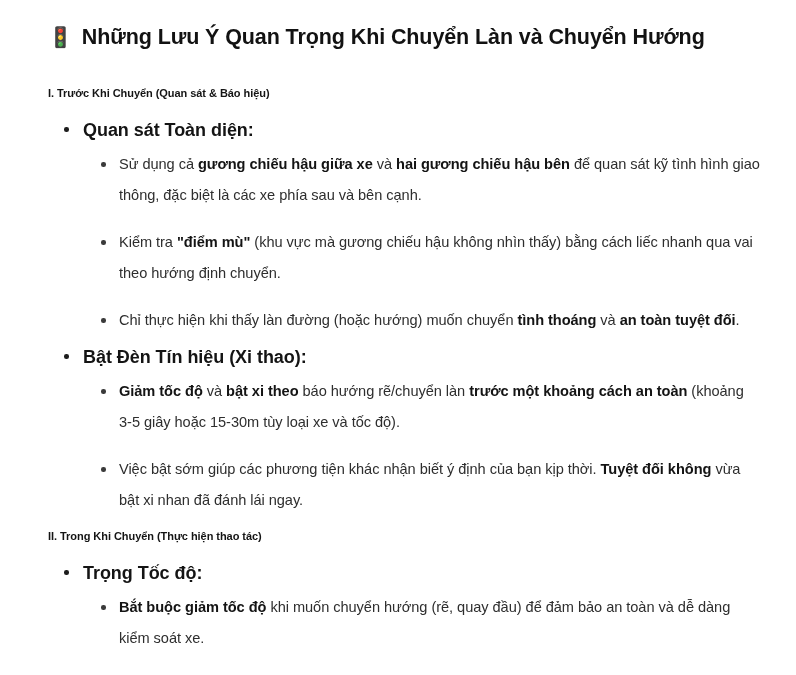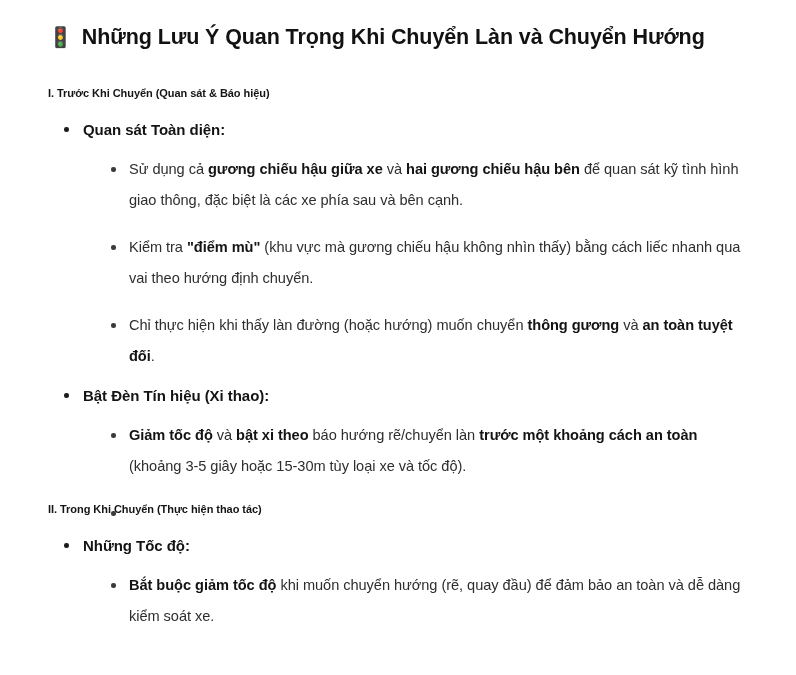--- a/index.html
+++ b/index.html
@@ -62,41 +62,41 @@
     list-style: none;
     margin: 0;
     padding: 0;
   }
   ul.level1 > li.l1-item {
     position: relative;
     padding-left: 35px;
     margin: 0 0 9px 0;
   }
   ul.level1 > li.l1-item > .l1-label {
-    font-size: 15px;
+    font-size: 18px;
     font-weight: 700;
     line-height: 24px;
     color: #141414;
     display: block;
     margin-bottom: 7px;
     letter-spacing: -0.05px;
   }
   ul.level1 > li.l1-item > .bullet-l1 {
     position: absolute;
     left: 16px;
     top: 9px;
     width: 4.5px;
     height: 4.5px;
     border-radius: 50%;
     background: #1d1d1d;
   }
 
   ul.level2 {
     list-style: none;
-    margin: 12px;
+    margin: 2px;
     padding: 0;
   }
   ul.level2 > li.l2-item {
     position: relative;
     padding-left: 34px;
     margin: 0 0 16px 0;
     font-size: 14.6px;
     line-height: 31px;
     color: #2e2e2e;
     max-width: 662px;
@@ -126,37 +126,37 @@
 
   <div id="sections-root">
       <div class="section-heading">I. Trước Khi Chuyển (Quan sát &amp; Báo hiệu)</div>
       <ul class="level1">
         <li class="l1-item">
           <span class="bullet-l1"></span>
           <span class="l1-label">Quan sát Toàn diện:</span>
           <ul class="level2">
             <li class="l2-item"><span class="bullet-l2"></span><span class="l2-text">Sử dụng cả <b>gương chiếu hậu giữa xe</b> và <b>hai gương chiếu hậu bên</b> để quan sát kỹ tình hình giao thông, đặc biệt là các xe phía sau và bên cạnh.</span></li>
             <li class="l2-item"><span class="bullet-l2"></span><span class="l2-text">Kiểm tra <b>"điểm mù"</b> (khu vực mà gương chiếu hậu không nhìn thấy) bằng cách liếc nhanh qua vai theo hướng định chuyển.</span></li>
-            <li class="l2-item"><span class="bullet-l2"></span><span class="l2-text">Chỉ thực hiện khi thấy làn đường (hoặc hướng) muốn chuyển <b>thông gương</b> và <b>an toàn tuyệt đối</b>.</span></li>
+            <li class="l2-item"><span class="bullet-l2"></span><span class="l2-text">Chỉ thực hiện khi thấy làn đường (hoặc hướng) muốn chuyển <b>tình thoáng</b> và <b>an toàn tuyệt đối</b>.</span></li>
           </ul>
         </li>
         <li class="l1-item">
           <span class="bullet-l1"></span>
           <span class="l1-label">Bật Đèn Tín hiệu (Xi thao):</span>
           <ul class="level2">
             <li class="l2-item"><span class="bullet-l2"></span><span class="l2-text"><b>Giảm tốc độ</b> và <b>bật xi theo</b> báo hướng rẽ/chuyển làn <b>trước một khoảng cách an toàn</b> (khoảng 3-5 giây hoặc 15-30m tùy loại xe và tốc độ).</span></li>
-            <li class="l2-item"><span class="bullet-l2"></span></li>
+            <li class="l2-item"><span class="bullet-l2"></span><span class="l2-text">Việc bật sớm giúp các phương tiện khác nhận biết ý định của bạn kịp thời. <b>Tuyệt đối không</b> vừa bật xi nhan đã đánh lái ngay.</span></li>
           </ul>
         </li>
       </ul>
       <div class="section-heading second">II. Trong Khi Chuyển (Thực hiện thao tác)</div>
       <ul class="level1">
         <li class="l1-item">
           <span class="bullet-l1"></span>
-          <span class="l1-label">Những Tốc độ:</span>
+          <span class="l1-label">Trọng Tốc độ:</span>
           <ul class="level2">
             <li class="l2-item"><span class="bullet-l2"></span><span class="l2-text"><b>Bắt buộc giảm tốc độ</b> khi muốn chuyển hướng (rẽ, quay đầu) để đảm bảo an toàn và dễ dàng kiểm soát xe.</span></li>
           </ul>
         </li>
       </ul>
     </div>
 
 </div>
 
 </body></html>

